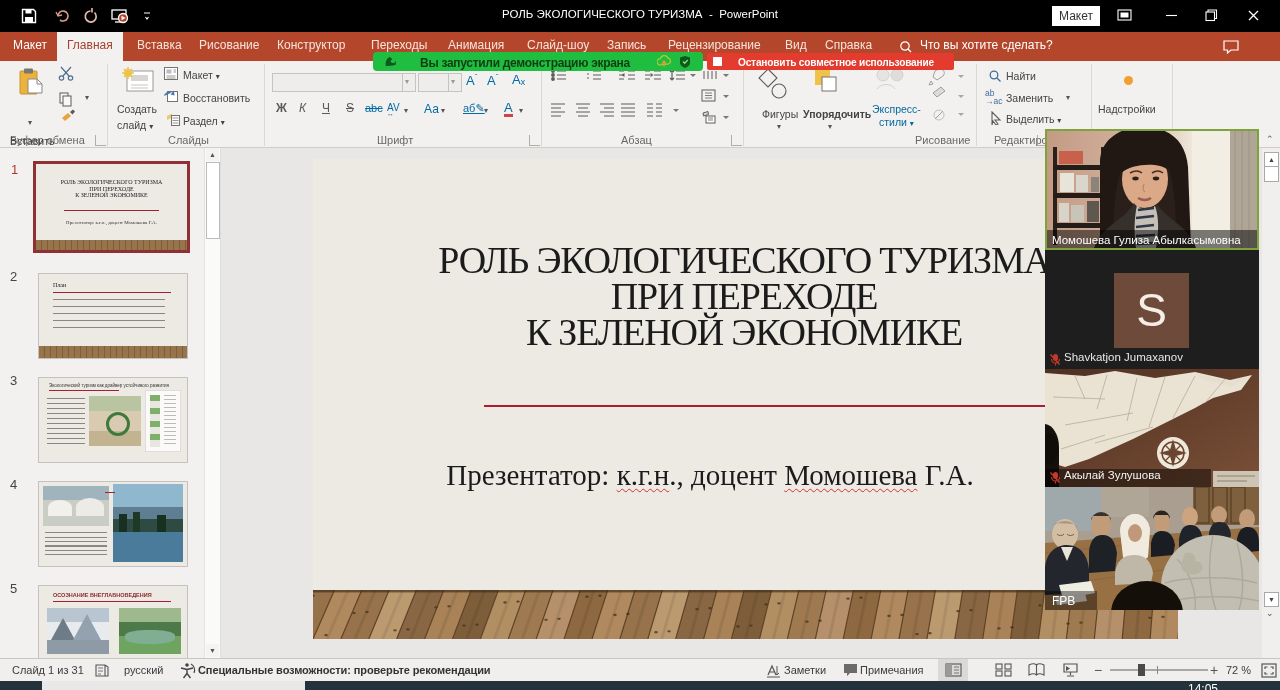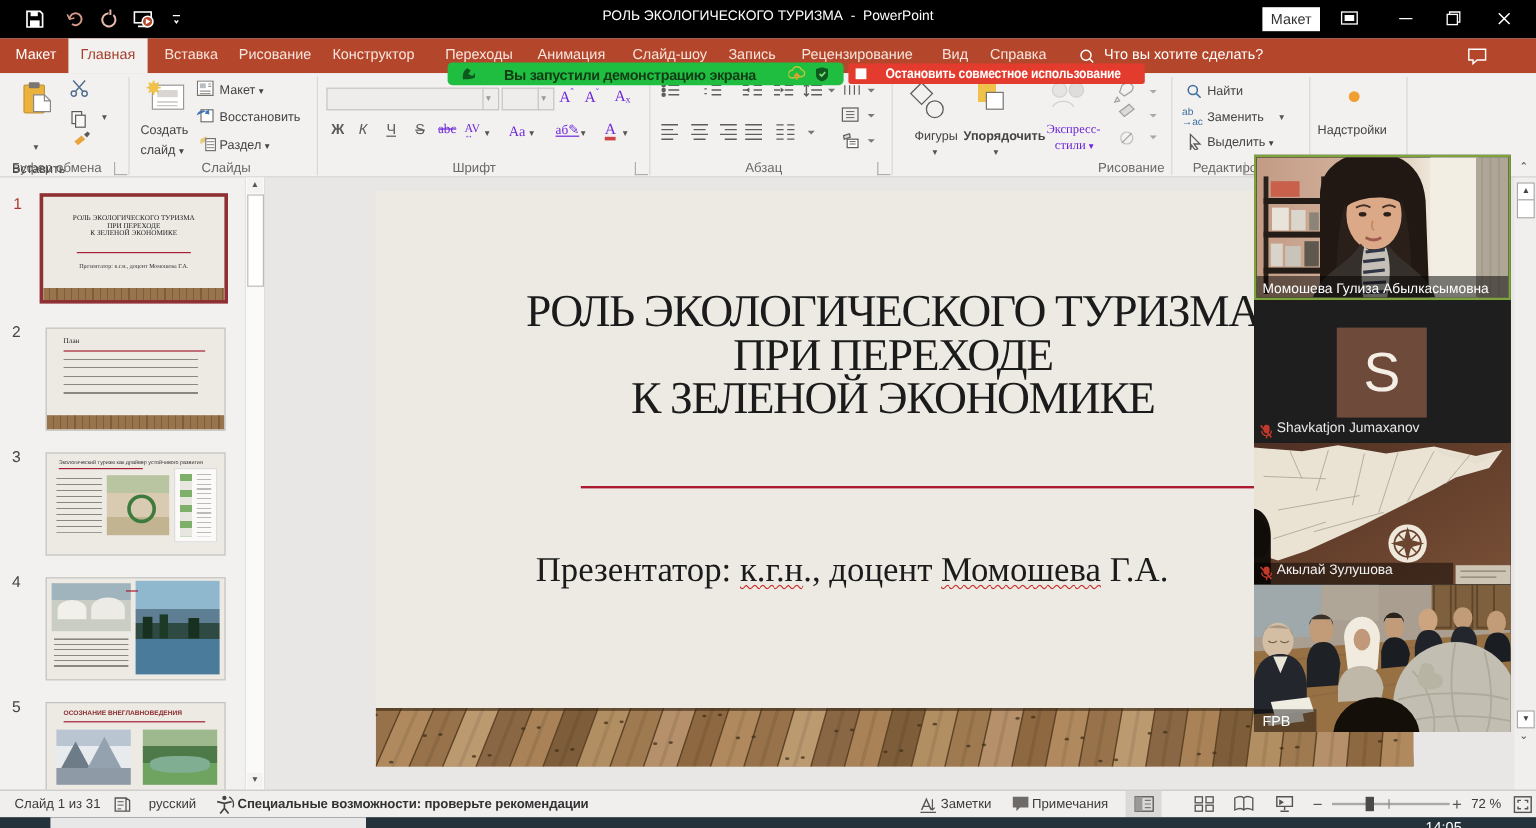--- a/index.html
+++ b/index.html
@@ -5,21 +5,21 @@
     font-family:"Liberation Sans",sans-serif;}
   .abs{position:absolute;}
   #stage{position:relative;width:1280px;height:690px;background:#E9E7E5;}
   .titlebar{left:0;top:0;width:1280px;height:32px;background:#000000;}
   .tabrow{left:0;top:32px;width:1280px;height:29px;background:#B4472B;}
   .tab{position:absolute;top:6px;color:#F7E4DD;font-size:12px;}
   .ribbon{left:0;top:61px;width:1280px;height:86px;background:#F3F1F0;border-bottom:1px solid #CFCCCA;}
   .gsep{position:absolute;top:3px;width:1px;height:82px;background:#DAD7D4;}
   .glabel{position:absolute;top:73px;color:#6A6765;font-size:11px;white-space:nowrap;}
   .rtxt{position:absolute;color:#444;font-size:10.5px;white-space:nowrap;}
-  .gray{color:#6d28d9;font-family:Liberation Serif, serif;}
+  .gray{color:#0369a1;}
   .dlg{position:absolute;top:74px;width:10px;height:10px;border:1px solid #9a9794;border-top:none;border-right:none;opacity:.75;}
   .caret{position:absolute;color:#555;font-size:8px;}
 </style></head>
 <body>
 <div id="stage">
 
   <div class="abs titlebar">
     <svg class="abs" style="left:20px;top:7px" width="130" height="18" viewBox="0 0 130 18">
       <g fill="none" stroke="#fff" stroke-width="1.4">
         <path d="M2.5 2.5h11l2 2v11h-13z" fill="none"></path>

